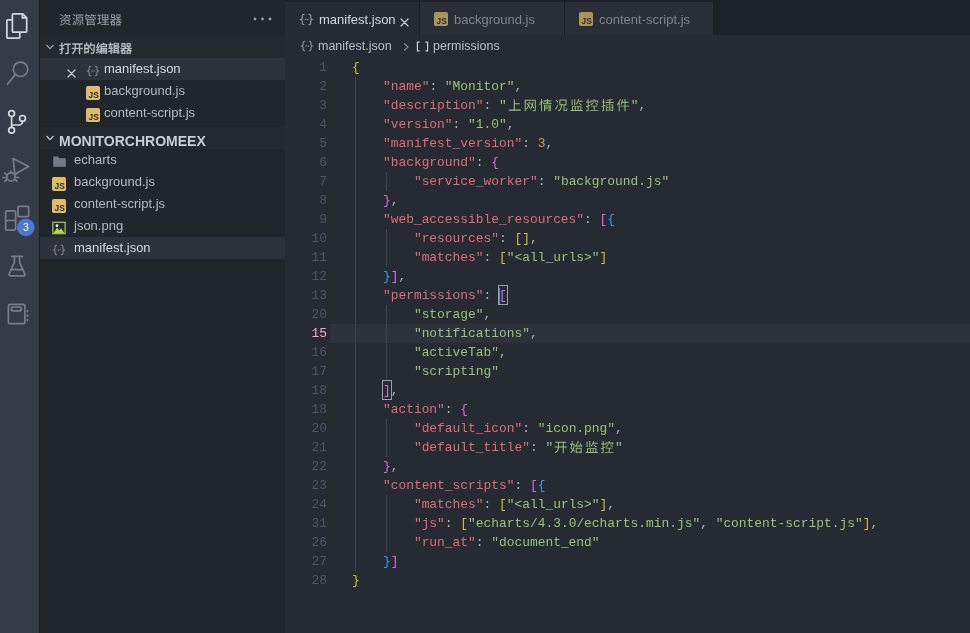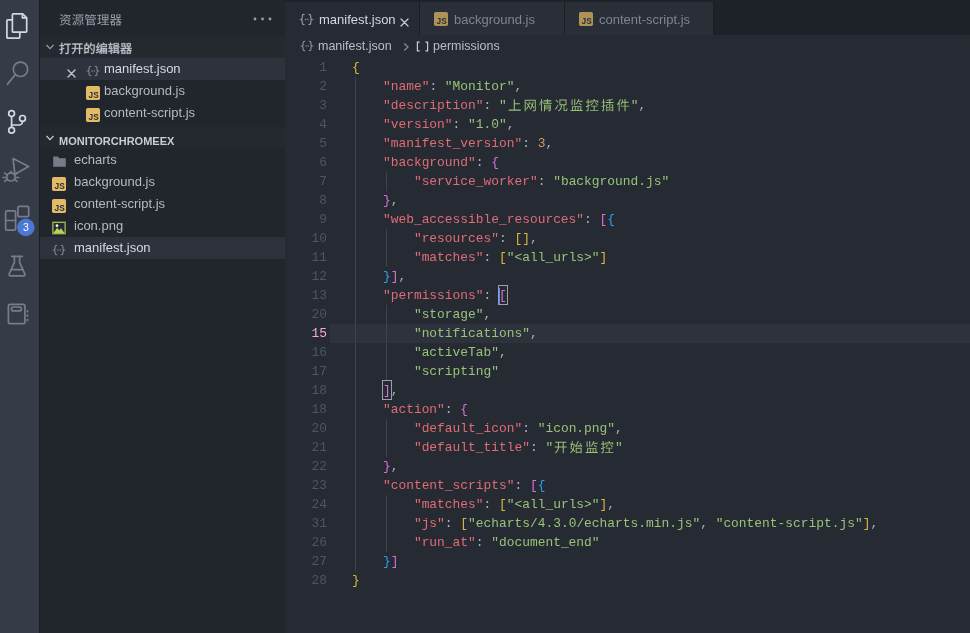--- a/index.html
+++ b/index.html
@@ -2,21 +2,21 @@
 <html><head><meta charset="utf-8"><style>
 * { margin:0; padding:0; box-sizing:border-box; }
 html,body { width:970px; height:633px; overflow:hidden; background:#262a33;
   font-family:"Liberation Sans",sans-serif; }
 .abs { position:absolute; }
 #activity { position:absolute; left:0; top:0; width:40px; height:633px; background:#353b47;
   border-right:1px solid #191d24; }
 #sidebar { position:absolute; left:40px; top:0; width:245px; height:633px; background:#21252c; }
 .dots { left:212px; top:16px; } .dots svg { display:block; }
 .sech { position:absolute; left:0; width:245px; height:22px; background:#24282f; }
-.seclbl { color:#c9cdd5; font-weight:bold; font-size:11px; letter-spacing:0; line-height:16px; }
+.seclbl { color:#c9cdd5; font-weight:bold; font-size:14px; letter-spacing:0; line-height:16px; }
 .row { position:absolute; left:0; width:245px; height:22px; line-height:22px; }
 .row.sel { background:#2d323c; }
 .xclose { position:absolute; left:26px; top:5px; }
 .xgap { display:inline-block; }
 .icoslot { position:absolute; left:46px; top:4px; }
 .row .lbl { position:absolute; left:64px; top:0; color:#b3bac4; font-size:13px; }
 .row .tico { position:absolute; left:12px; top:4px; }
 .row .tico + .lbl { left:34px; }
 .sellbl { color:#d6dae0 !important; }
 #editor { position:absolute; left:285px; top:0; width:685px; height:633px; background:#262a33; }
@@ -171,21 +171,21 @@
           <text x="14.6" y="14" text-anchor="end" font-family="Liberation Sans" font-weight="bold" font-size="9.5" fill="#2b2f38">JS</text>
         </svg></span>
       <span class="lbl">content-script.js</span>
     </div>
     <div class="row" style="top:215px">
       <span class="tico"><svg class="fi" width="14" height="14" viewBox="0 0 16 16">
           <rect x="1" y="1.5" width="14" height="13" fill="#262a33" stroke="#a3bd52" stroke-width="1.5"></rect>
           <circle cx="5.7" cy="5.4" r="1.6" fill="#e8ecef"></circle>
           <path d="M1.8 13.6 5.8 7.6 8.3 10.7 10.4 8.2 14.2 13.6z" fill="#b9d35b"></path>
         </svg></span>
-      <span class="lbl">icon.png</span>
+      <span class="lbl">json.png</span>
     </div>
     <div class="row sel" style="top:237px">
       <span class="tico"><svg class="fi" width="14" height="14" viewBox="0 0 16 16">
           <g stroke="#8b8596" fill="none" stroke-width="1.25" stroke-linecap="round">
             <path d="M5.4 2.6c-1.6 0-1.9.8-1.9 1.7v1.9c0 .9-.4 1.5-1.4 1.8 1 .3 1.4.9 1.4 1.8v1.9c0 .9.3 1.7 1.9 1.7"></path>
             <path d="M10.6 2.6c1.6 0 1.9.8 1.9 1.7v1.9c0 .9.4 1.5 1.4 1.8-1 .3-1.4.9-1.4 1.8v1.9c0 .9-.3 1.7-1.9 1.7"></path>
           </g>
           <circle cx="6.9" cy="8" r=".8" fill="#8b8596"></circle>
           <circle cx="9.4" cy="8" r=".8" fill="#8b8596"></circle>
         </svg></span>

